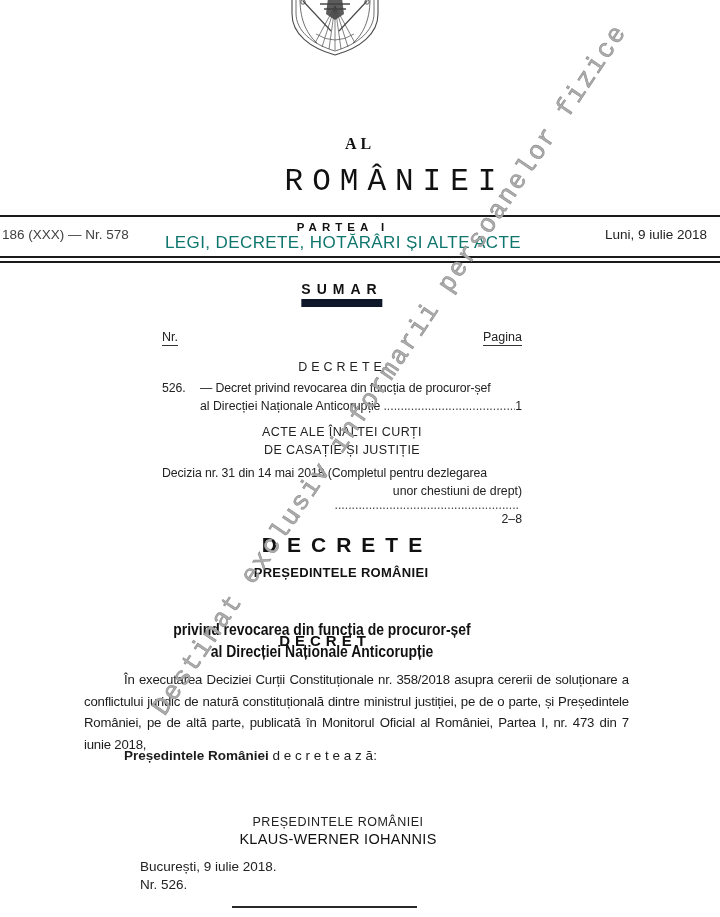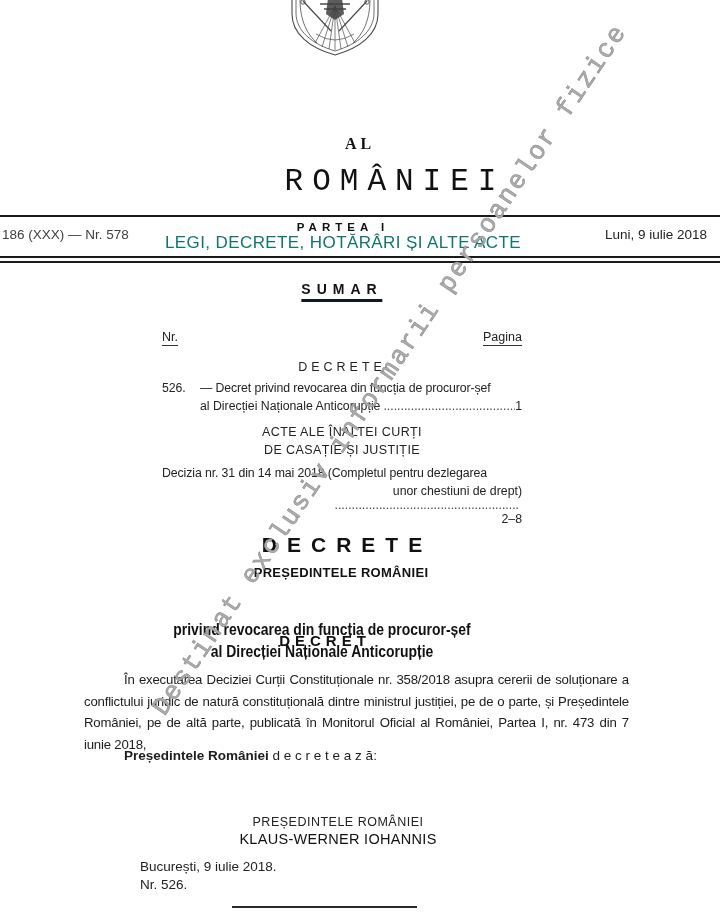--- a/index.html
+++ b/index.html
@@ -14,21 +14,21 @@
   .m-al{font-family:"Liberation Serif",serif;font-size:16px;font-weight:bold;letter-spacing:4px;color:#111;}
   .m-country{font-family:Liberation Mono, monospace;font-size:31px;letter-spacing:9px;color:#111;margin-left:35px;}
 
   .hrule{position:absolute;left:0;right:0;height:2px;background:#1a1a1a;}
   .issue{font-size:13.5px;color:#404040;}
   .partea{font-size:11.5px;font-weight:bold;letter-spacing:5px;color:#111;}
   .subtitle{font-size:17px;font-weight:normal;letter-spacing:.4px;color:#0f766e;}
   .date{font-size:13.5px;color:#222;}
 
   
-  .sumar{font-size:14px;font-weight:bold;letter-spacing:6px;border-bottom:3px solid #0f172a;
+  .sumar{font-size:14px;font-weight:bold;letter-spacing:6px;border-bottom:8px solid #0f172a;
          padding-bottom:2px;color:#111;}
   .colhead{font-size:12.5px;border-bottom:1.5px solid #333;padding-bottom:1px;color:#222;}
   .tocsec{font-size:12.5px;letter-spacing:4px;color:#222;}
   .tocsec2{font-size:12.5px;letter-spacing:.4px;color:#222;}
   .tocline{font-size:12.3px;letter-spacing:-.1px;color:#222;}
   .tocrow{display:flex;align-items:flex-end;width:322px;font-size:12.3px;color:#222;}
   .tocrow .leader{flex:1;overflow:hidden;white-space:nowrap;color:#444;padding:0 3px;}
   .tocrow .pg{flex:none;}
 
   

